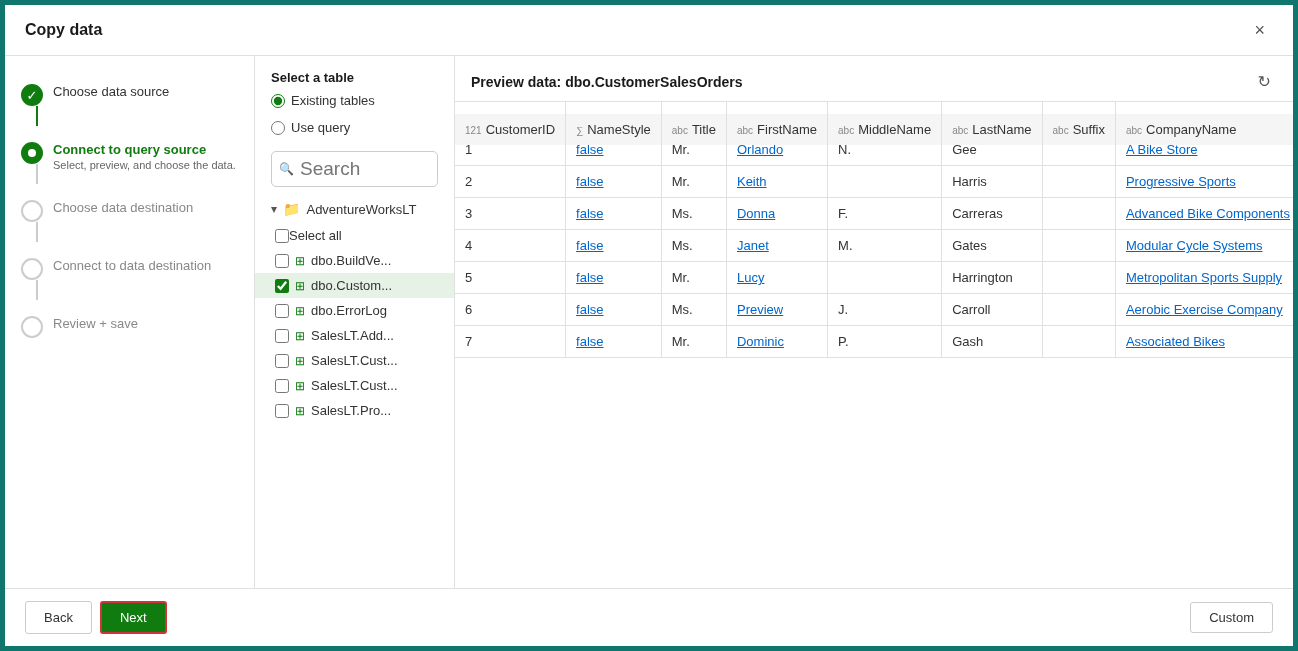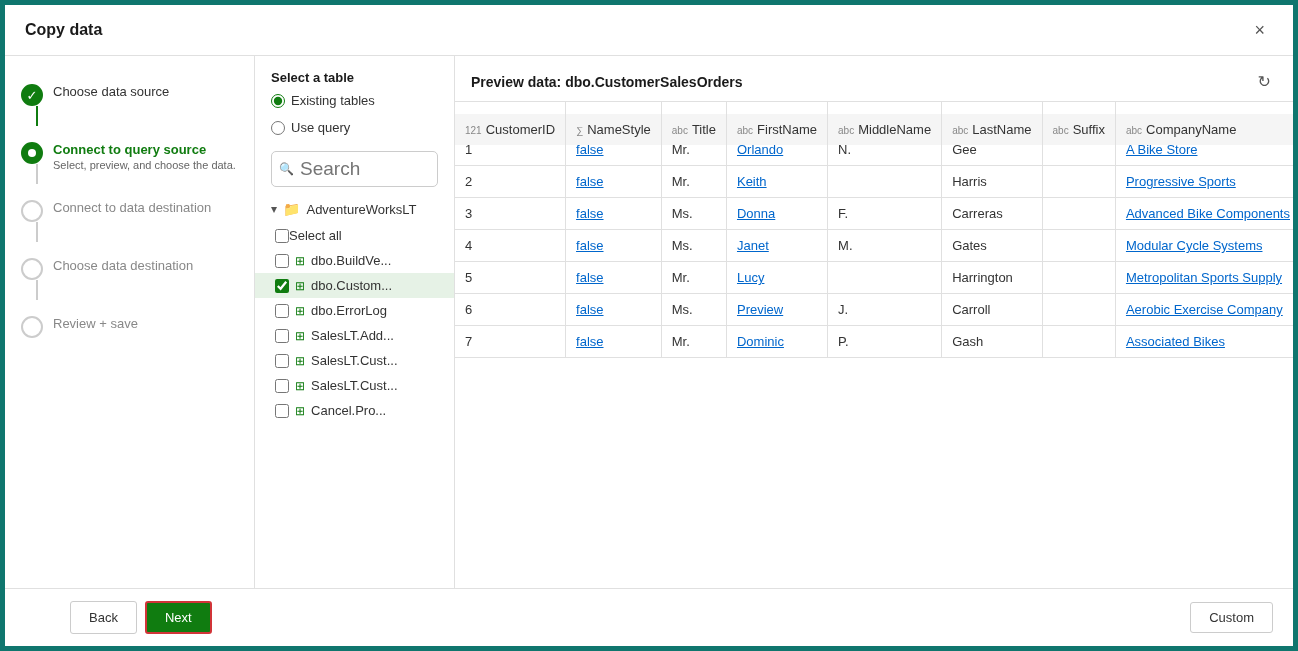--- a/index.html
+++ b/index.html
@@ -345,21 +345,20 @@
       align-items: center;
       justify-content: space-between;
       padding: 12px 20px;
       border-top: 1px solid #e0e0e0;
       background: #fff;
     }
 
     .footer-left {
       display: flex;
       gap: 8px;
-      margin-left: 45px;
     }
 
     .btn {
       padding: 7px 18px;
       font-size: 13px;
       border-radius: 3px;
       cursor: pointer;
       font-family: inherit;
     }
 
@@ -442,31 +441,31 @@
           <div class="step-sublabel">Select, preview, and choose the data.</div>
         </div>
       </div>
 
       <div class="step-item">
         <div style="display:flex;flex-direction:column;align-items:center;">
           <div class="step-circle inactive"></div>
           <div class="step-connector"></div>
         </div>
         <div class="step-text">
-          <div class="step-label inactive">Connect to data destination</div>
+          <div class="step-label inactive">Choose data destination</div>
         </div>
       </div>
 
       <div class="step-item">
         <div style="display:flex;flex-direction:column;align-items:center;">
           <div class="step-circle inactive"></div>
           <div class="step-connector"></div>
         </div>
         <div class="step-text">
-          <div class="step-label inactive">Choose data destination</div>
+          <div class="step-label inactive">Connect to data destination</div>
         </div>
       </div>
 
       <div class="step-item">
         <div style="display:flex;flex-direction:column;align-items:center;">
           <div class="step-circle inactive"></div>
         </div>
         <div class="step-text">
           <div class="step-label inactive">Review + save</div>
         </div>
@@ -537,21 +536,21 @@
 
         <div class="table-row-item">
           <input type="checkbox" class="table-checkbox" style="">
           <span class="table-grid-icon">⊞</span>
           <span class="table-name">SalesLT.Cust...</span>
         </div>
 
         <div class="table-row-item">
           <input type="checkbox" class="table-checkbox" style="">
           <span class="table-grid-icon">⊞</span>
-          <span class="table-name">Cancel.Pro...</span>
+          <span class="table-name">SalesLT.Pro...</span>
         </div>
       </div>
     </div>
 
     <div class="preview-panel">
       <div class="preview-header">
         <span class="preview-title">Preview data: dbo.CustomerSalesOrders</span>
         <button class="refresh-btn" title="Refresh">↻</button>
       </div>
 

